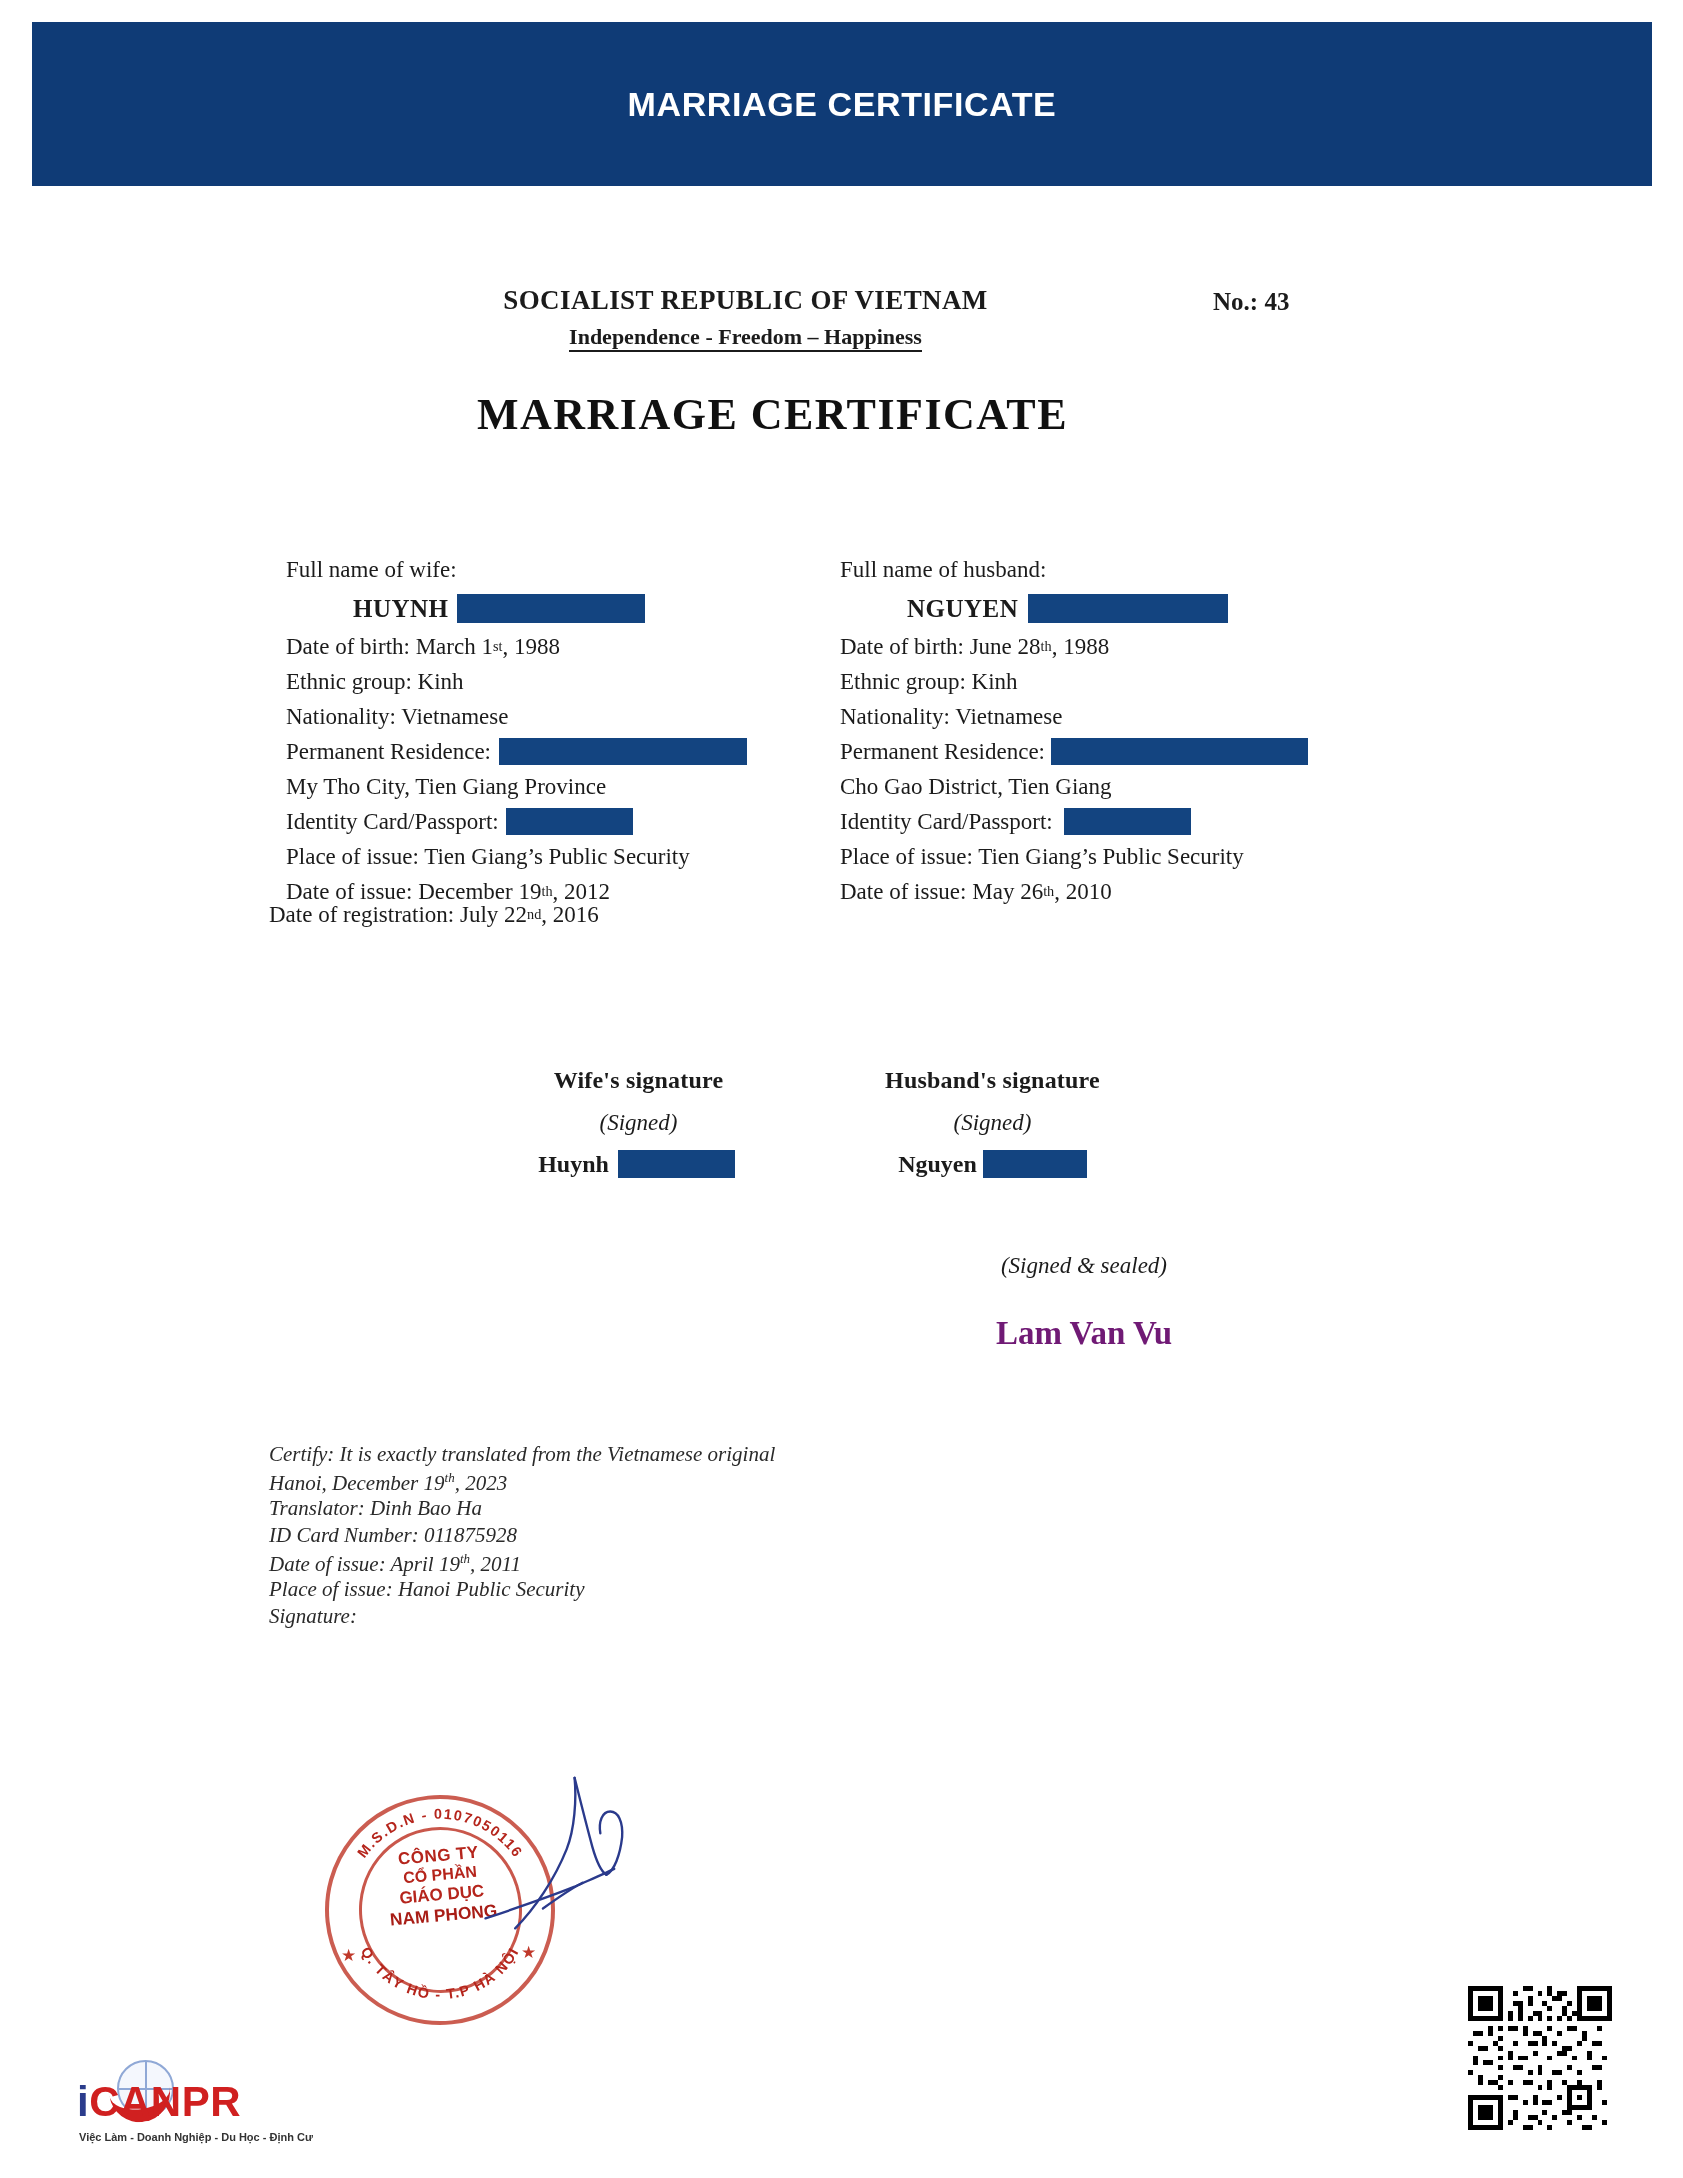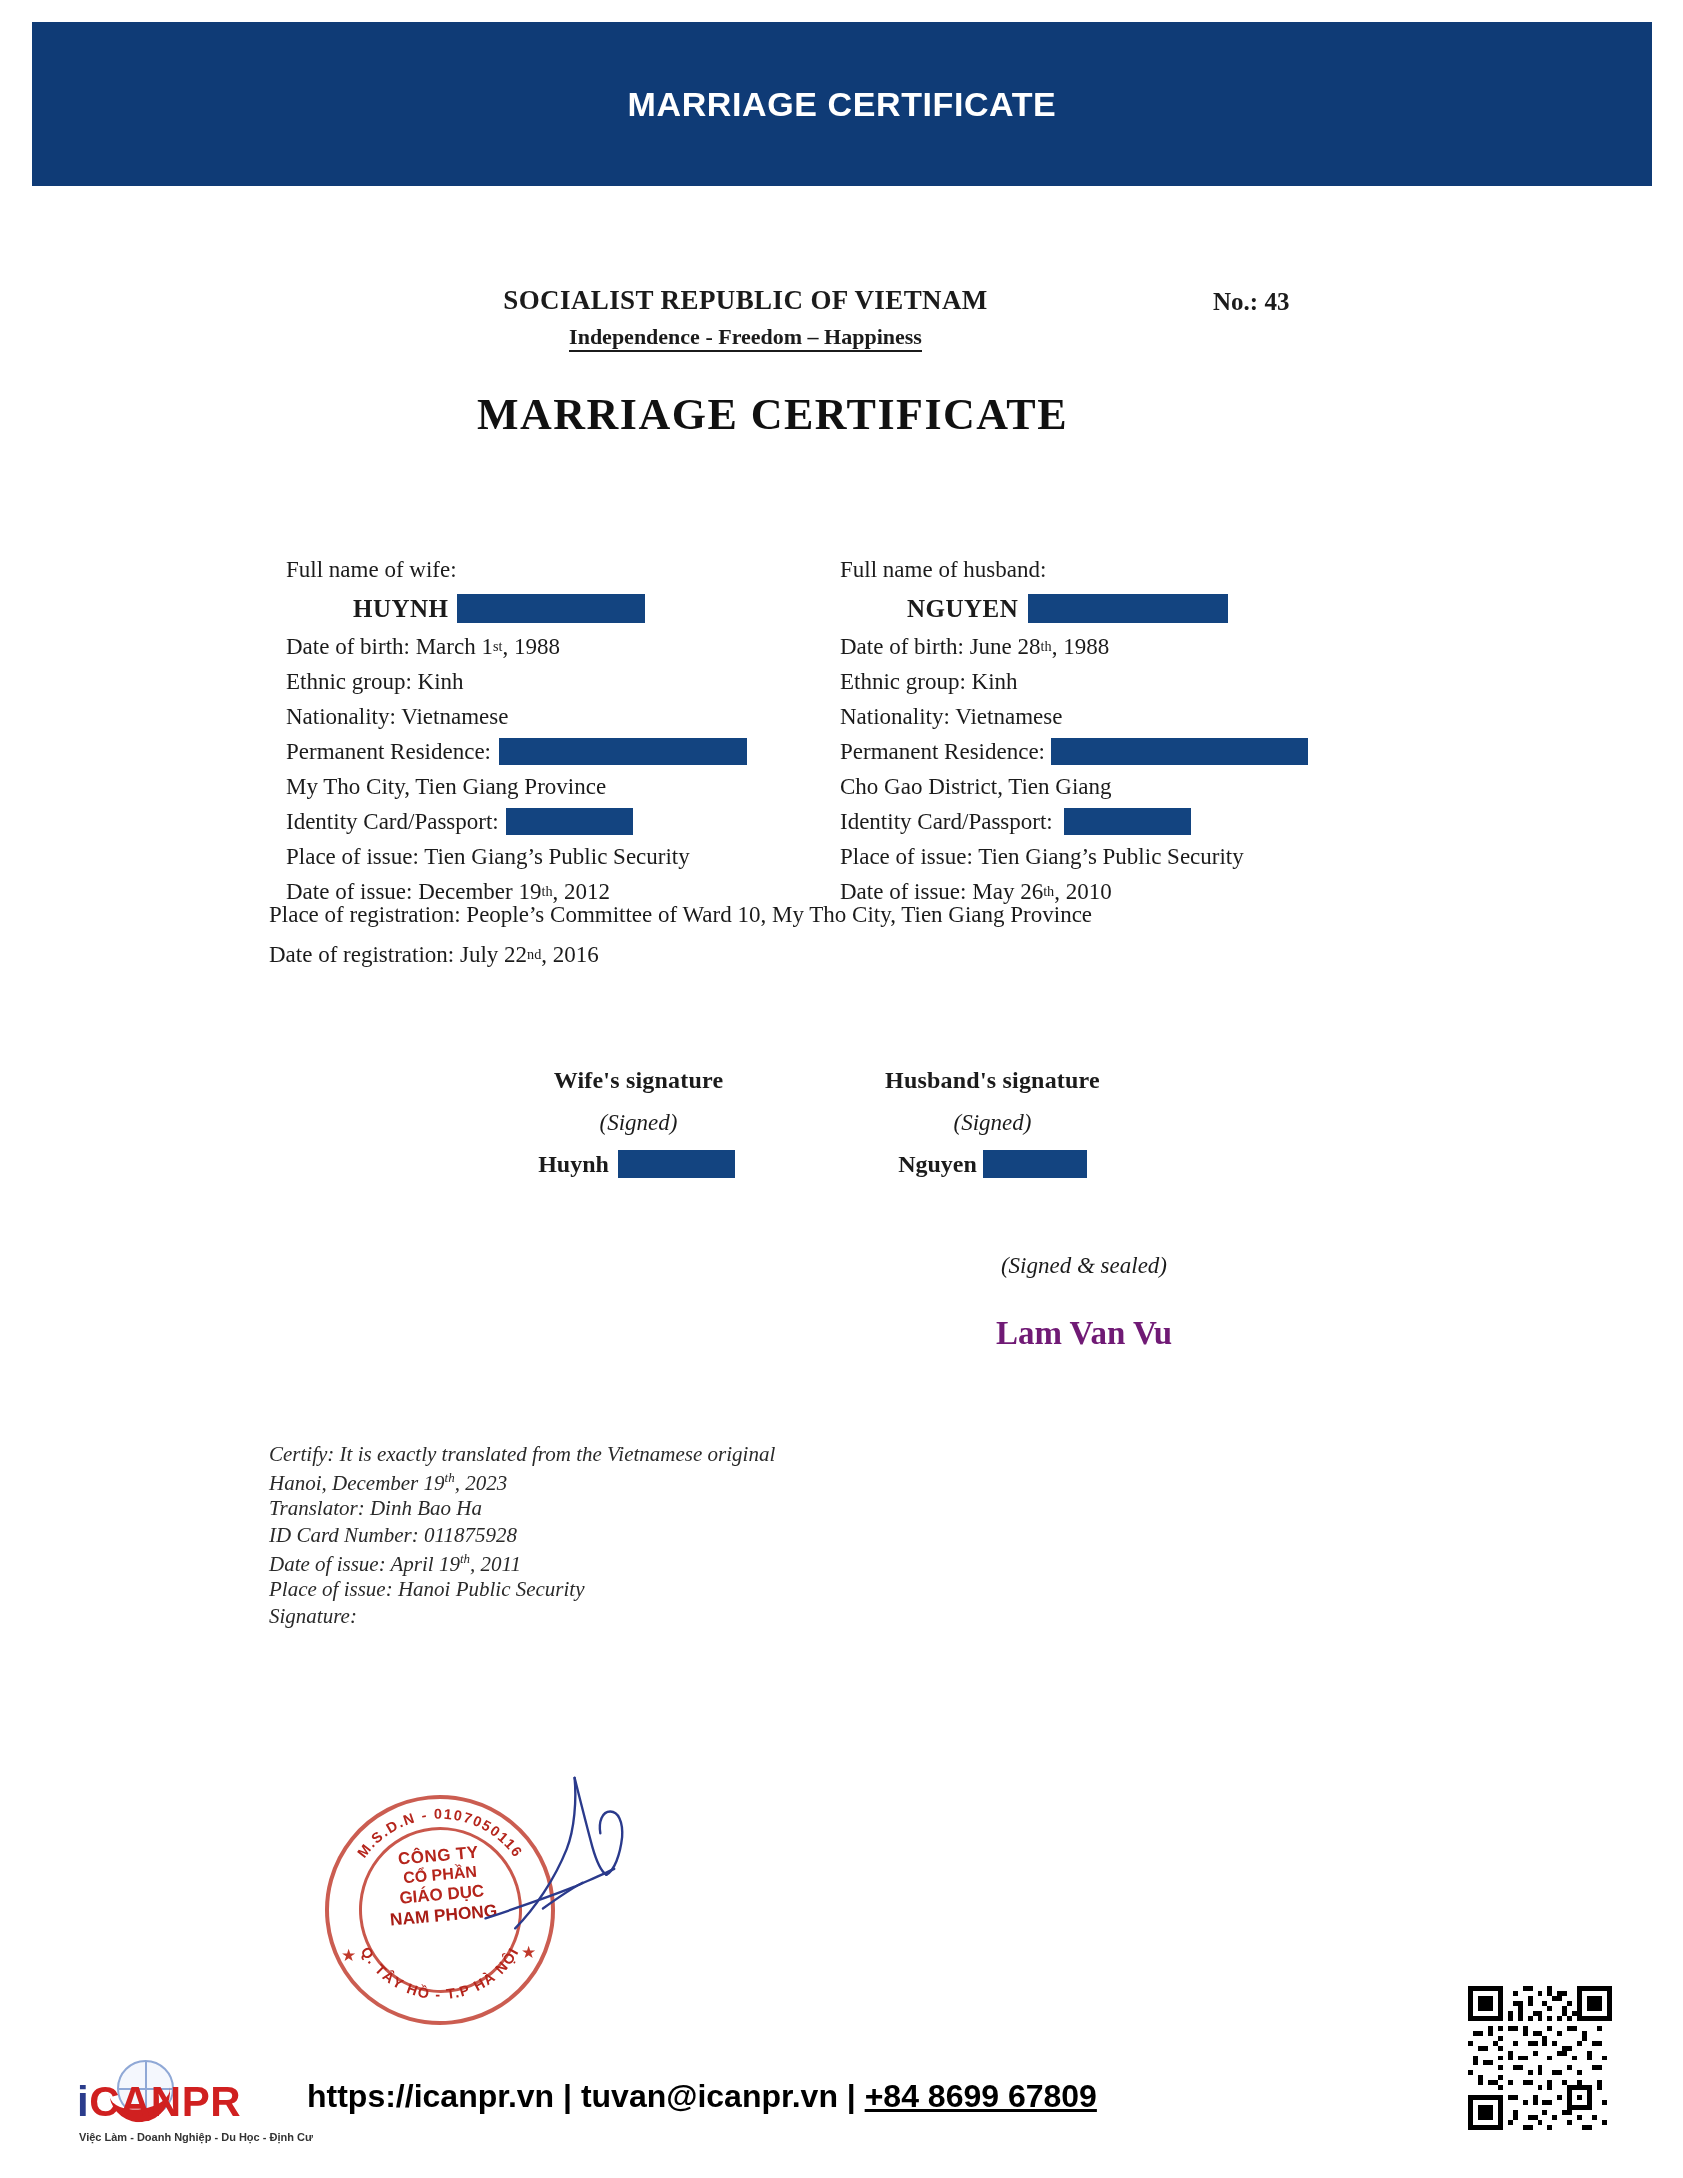--- a/index.html
+++ b/index.html
@@ -451,21 +451,20 @@
       <div class="p-line">Place of issue: Tien Giang’s Public Security</div>
       <div class="p-line">
         <span>Date of issue: May 26</span>
           <span class="sup">th</span>
           <span>, 2010</span>
       </div>
     </div>
   </div>
 
   <div class="registration">
-    <div class="p-line">Place of registration: People’s Committee of Ward 10, My Tho City, Tien Giang Province</div>
     <div class="p-line">
       <span>Date of registration: July 22</span>
         <span class="sup">nd</span>
         <span>, 2016</span>
     </div>
   </div>
 
   <div class="sig-block">
     <div class="sig-col wife">
       <div class="sig-title">Wife's signature</div>
@@ -670,17 +669,14 @@
   </g>
 </svg>
 
 <div class="footer">
   <div class="logo-wrap">
     <div class="logo-globe"></div>
     <div class="logo-swoosh"></div>
     <div class="logo-text"><span class="blue-i">i</span><span>CANPR</span></div>
     <div class="logo-tag">Việc Làm - Doanh Nghiệp - Du Học - Định Cư</div>
   </div>
-  <div class="footer-contact">
-    <span>https://icanpr.vn</span><span> | </span><span>tuvan@icanpr.vn</span><span> | </span><span class="u">+84 8699 67809</span>
-  </div>
 </div>
 
 
 </body></html>

